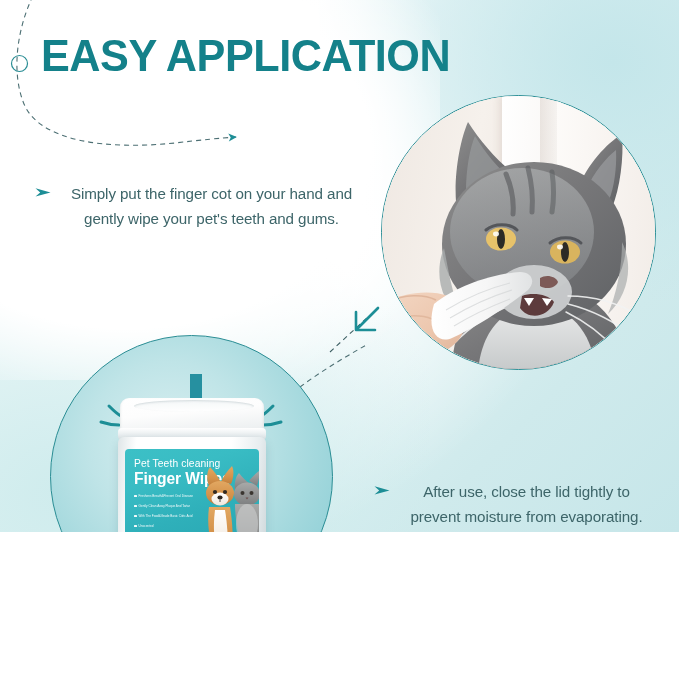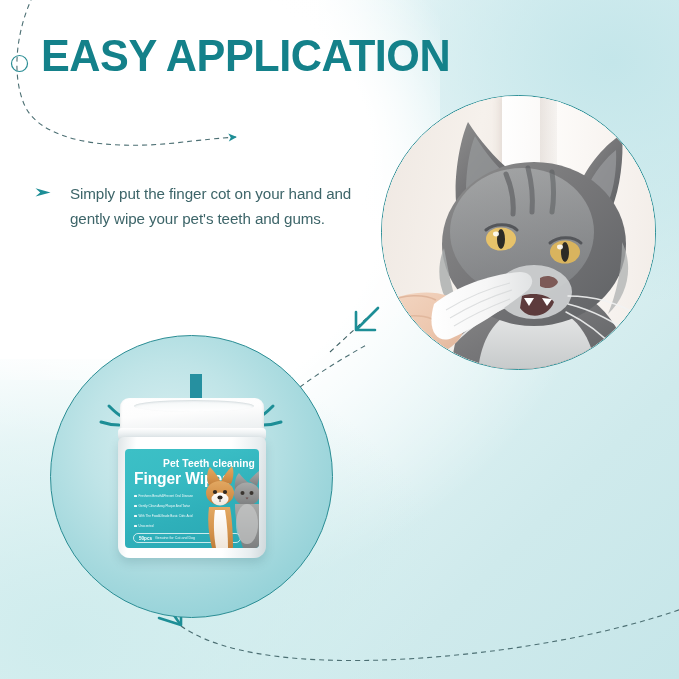--- a/index.html
+++ b/index.html
@@ -6,22 +6,23 @@
   html,body { width:679px; height:679px; }
   body {
     font-family:"Liberation Sans", sans-serif;
     background:#ffffff;
     overflow:hidden;
     position:relative;
   }
 
   #stage {
     position:absolute; inset:0;
-    width:679px; height:679px;
+    width:679px; height:532px;
     overflow:hidden;
+    text-align:center;
   }
 
   
   .bg-base {
     position:absolute; inset:0;
     background:
       radial-gradient(ellipse 620px 520px at 18% 30%, #ffffff 0%, #ffffff 42%, rgba(255,255,255,0) 78%),
       linear-gradient(135deg, #ffffff 0%, #fbfefe 22%, #e3f4f5 52%, #cfeaec 78%, #c6e6e9 100%);
   }
   .bg-tint-tr {
@@ -136,22 +137,22 @@
     box-shadow:0 5px 10px rgba(40,90,100,0.18);
   }
   .jar-label {
     position:absolute; left:7px; top:12px; width:134px; height:99px;
     border-radius:4px;
     background:linear-gradient(160deg,#3cc0c6 0%,#39bcc4 28%,#2fb0ba 60%,#28a6b2 100%);
     overflow:hidden;
   }
   .jar-label .lbl-l1 {
     position:absolute; left:9px; top:9px;
-    font-size:10.3px; font-weight:bold; color:#ffffff;
-    letter-spacing:0.1px; white-space:nowrap;margin-left:29px;
+    font-size:10.3px; font-weight:normal; color:#ffffff;
+    letter-spacing:0.1px; white-space:nowrap;
   }
   .jar-label .lbl-l2 {
     position:absolute; left:9px; top:21px;
     font-size:15.6px; font-weight:bold; color:#ffffff;
     letter-spacing:-0.1px; white-space:nowrap;
   }
   .lbl-bullets { position:absolute; left:9px; top:45px; width:92px; }
   .lbl-bullets .lb {
     display:flex; align-items:center; gap:2px;
     margin-bottom:6px;
@@ -216,20 +217,28 @@
 
   <div class="bullet" id="bullet-1">
     <span class="marker">
       <svg width="17" height="11" viewBox="0 0 17 11">
         <path d="M0.5 1.3 L15.5 5.4 L0.5 9.6 L5.2 5.4 Z" fill="#1d8e96"></path>
       </svg>
     </span>
     <span class="btext">Simply put the finger cot on your hand and gently wipe your pet's teeth and gums.</span>
   </div>
 
+  <div class="bullet" id="bullet-2">
+    <span class="marker">
+      <svg width="17" height="11" viewBox="0 0 17 11">
+        <path d="M0.5 1.3 L15.5 5.4 L0.5 9.6 L5.2 5.4 Z" fill="#1d8e96"></path>
+      </svg>
+    </span>
+    <span class="btext">After use, close the lid tightly to prevent moisture from evaporating.</span>
+  </div>
 
   <div class="circle-photo" id="circle-cat">
     <div class="scene">
       <div class="wall-a"></div>
       <div class="wall-b"></div>
       <div class="wall-shadow"></div>
       <div class="wall-c"></div>
 
       <svg viewBox="0 0 275 275" width="275" height="275" style="position:absolute;inset:0;">
         <defs>

